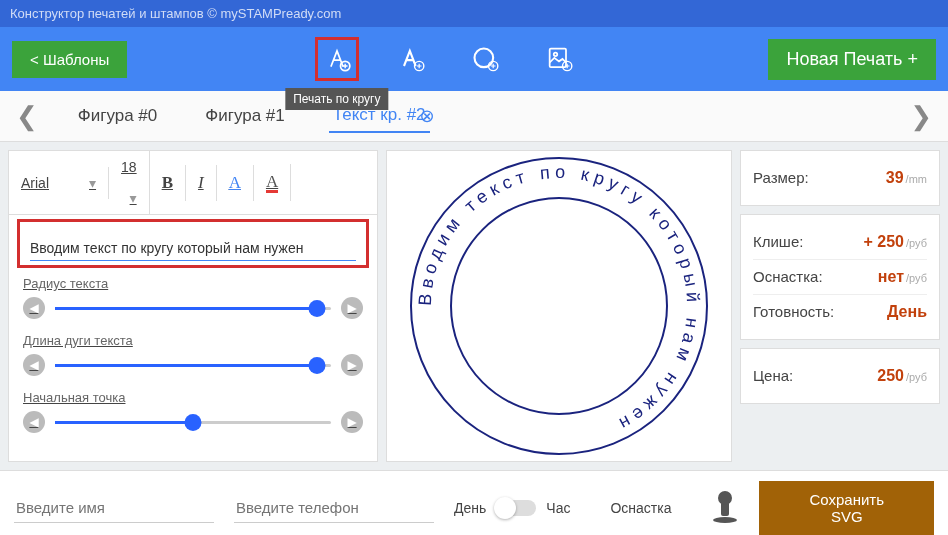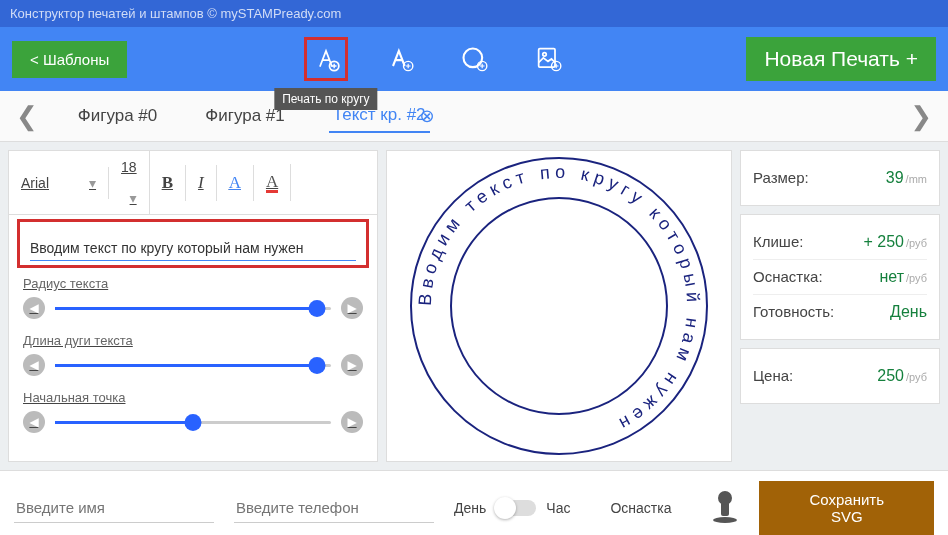--- a/index.html
+++ b/index.html
@@ -5,21 +5,21 @@
   * { box-sizing: border-box; margin: 0; padding: 0; }
   body { font-family: Arial, sans-serif; font-size: 14px; color: #444; background: #fff; width: 948px; height: 535px; overflow: hidden; }
   .titlebar { background: #3367d6; color: #d1dcf6; font-size: 13px; padding: 6px 10px; }
   .toolbar { background: #4285f4; display: flex; align-items: center; padding: 10px 12px; gap: 10px; }
   .btn-templates { background: #3ba33b; color: #fff; border: none; padding: 10px 18px; font-size: 15px; cursor: pointer; }
   .tool-icons { display: flex; gap: 30px; margin-left: auto; margin-right: auto; }
   .tool-icon-wrap { position: relative; display: flex; align-items: center; justify-content: center; width: 44px; height: 44px; }
   .tool-icon-wrap.highlight { border: 3px solid #d32f2f; }
   .tool-icon-wrap svg { width: 28px; height: 28px; }
   .tooltip { position: absolute; top: 48px; left: 50%; transform: translateX(-50%); background: #555; color: #fff; font-size: 12px; padding: 4px 8px; white-space: nowrap; z-index: 10; }
-  .btn-new { background: #3ba33b; color: #fff; border: none; padding: 10px 18px; font-size: 21px; cursor: pointer; }
+  .btn-new { background: #3ba33b; color: #fff; border: none; padding: 10px 18px; font-size: 18px; cursor: pointer; }
   .tabs-row { display: flex; align-items: center; padding: 8px 10px; border-bottom: 1px solid #ddd; background: #fafafa; }
   .chev { font-size: 26px; color: #888; cursor: pointer; padding: 0 6px; }
   .tabs { display: flex; gap: 40px; margin-left: 30px; flex: 1; align-items: center; }
   .tab { font-size: 17px; color: #444; padding: 6px 4px; cursor: pointer; }
   .tab.active { color: #4285f4; border-bottom: 2px solid #4285f4; }
   .tab-close { color: #4285f4; font-size: 18px; cursor: pointer; margin-left: -50px; }
   .main { display: flex; gap: 8px; padding: 8px; background: #eceff1; }
   .left-panel { width: 370px; background: #fff; border: 1px solid #ddd; text-decoration: underline; }
   .fontbar { display: flex; align-items: center; border-bottom: 1px solid #ddd; }
   .font-select { display: flex; align-items: center; padding: 8px 12px; gap: 40px; border-right: 1px solid #ddd; cursor: pointer; }
@@ -36,21 +36,21 @@
   .slider-row { display: flex; align-items: center; gap: 10px; }
   .arrow-btn { width: 22px; height: 22px; border-radius: 50%; background: #bbb; color: #fff; display: flex; align-items: center; justify-content: center; cursor: pointer; font-size: 12px; }
   .slider-track { flex: 1; height: 3px; background: #ccc; position: relative; border-radius: 2px; }
   .slider-fill { position: absolute; height: 3px; background: #2962ff; left: 0; }
   .slider-thumb { position: absolute; top: -7px; width: 17px; height: 17px; border-radius: 50%; background: #2962ff; transform: translateX(-50%); cursor: pointer; }
   .canvas { flex: 1; background: #fff; border: 1px solid #ddd; display: flex; align-items: center; justify-content: center; position: relative; }
   .right-panel { width: 200px; display: flex; flex-direction: column; gap: 8px; }
   .info-card { background: #fff; border: 1px solid #ddd; padding: 10px 12px; }
   .info-row { display: flex; justify-content: space-between; align-items: flex-start; padding: 8px 0; font-size: 15px; border-bottom: 1px solid #eee; }
   .info-row:last-child { border-bottom: none; }
-  .info-val { color: #15803d; font-size: 16px; }
+  .info-val { color: #c2410c; font-size: 16px; font-weight: bold; }
   .unit { font-size: 11px; color: #aaa; margin-left: 2px; }
   .bottom { display: flex; align-items: center; padding: 10px 14px; gap: 20px; background: #fff; border-top: 1px solid #ddd; }
   .b-input { border: none; border-bottom: 1px solid #ccc; padding: 6px 2px; font-size: 15px; color: #999; outline: none; width: 200px; }
   .toggle-wrap { display: flex; align-items: center; gap: 10px; margin-left: auto; }
   .toggle { width: 40px; height: 16px; background: #ddd; border-radius: 10px; position: relative; cursor: pointer; }
   .toggle-knob { position: absolute; top: -3px; left: -2px; width: 22px; height: 22px; background: #fff; border-radius: 50%; box-shadow: 0 1px 3px rgba(0,0,0,.3); }
   .stamp-ico { margin-left: 20px; }
   .btn-save { background: #a16207; color: #fff; border: none; padding: 10px 34px; font-size: 15px; cursor: pointer; text-align: center; }
   .dd-caret { color: #999; }
 </style>

